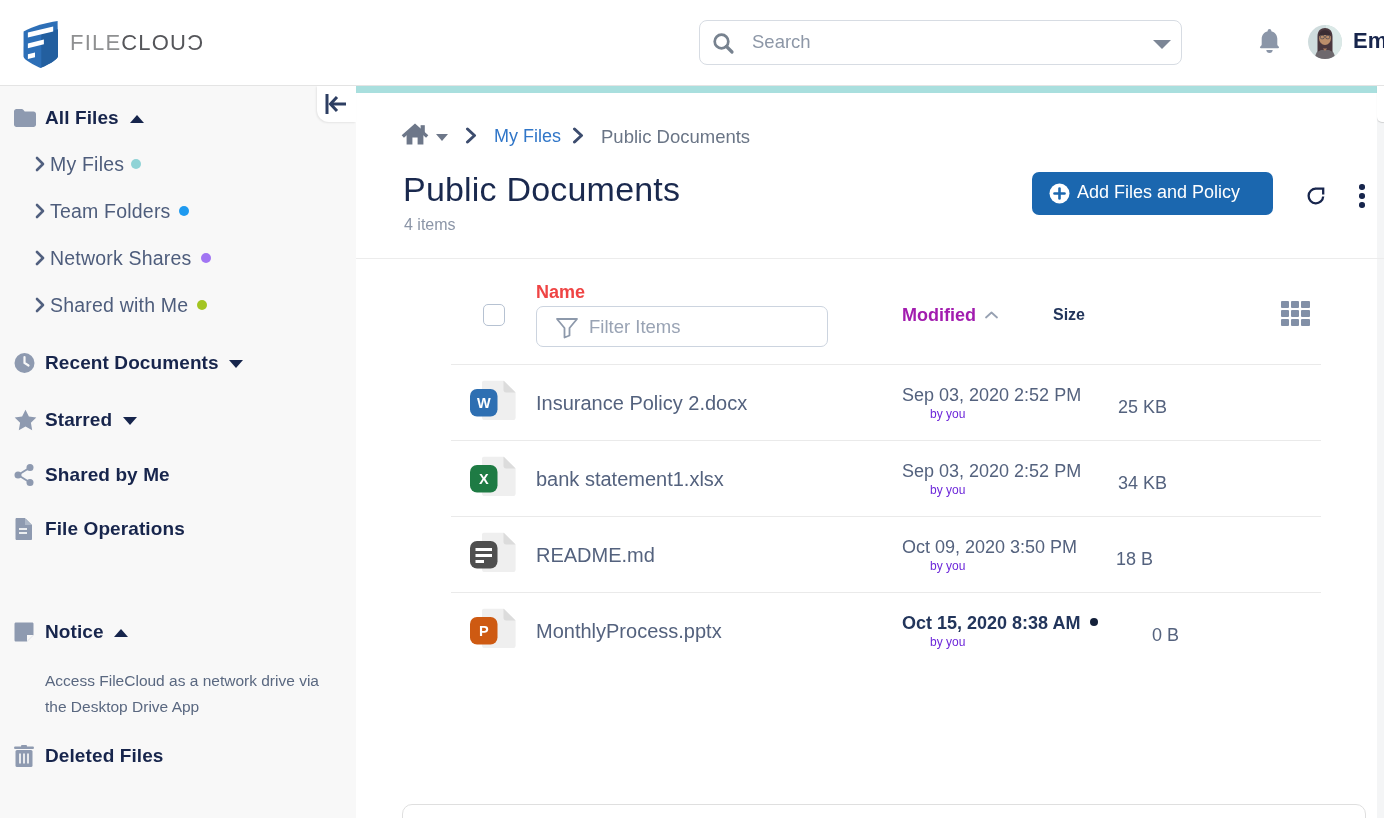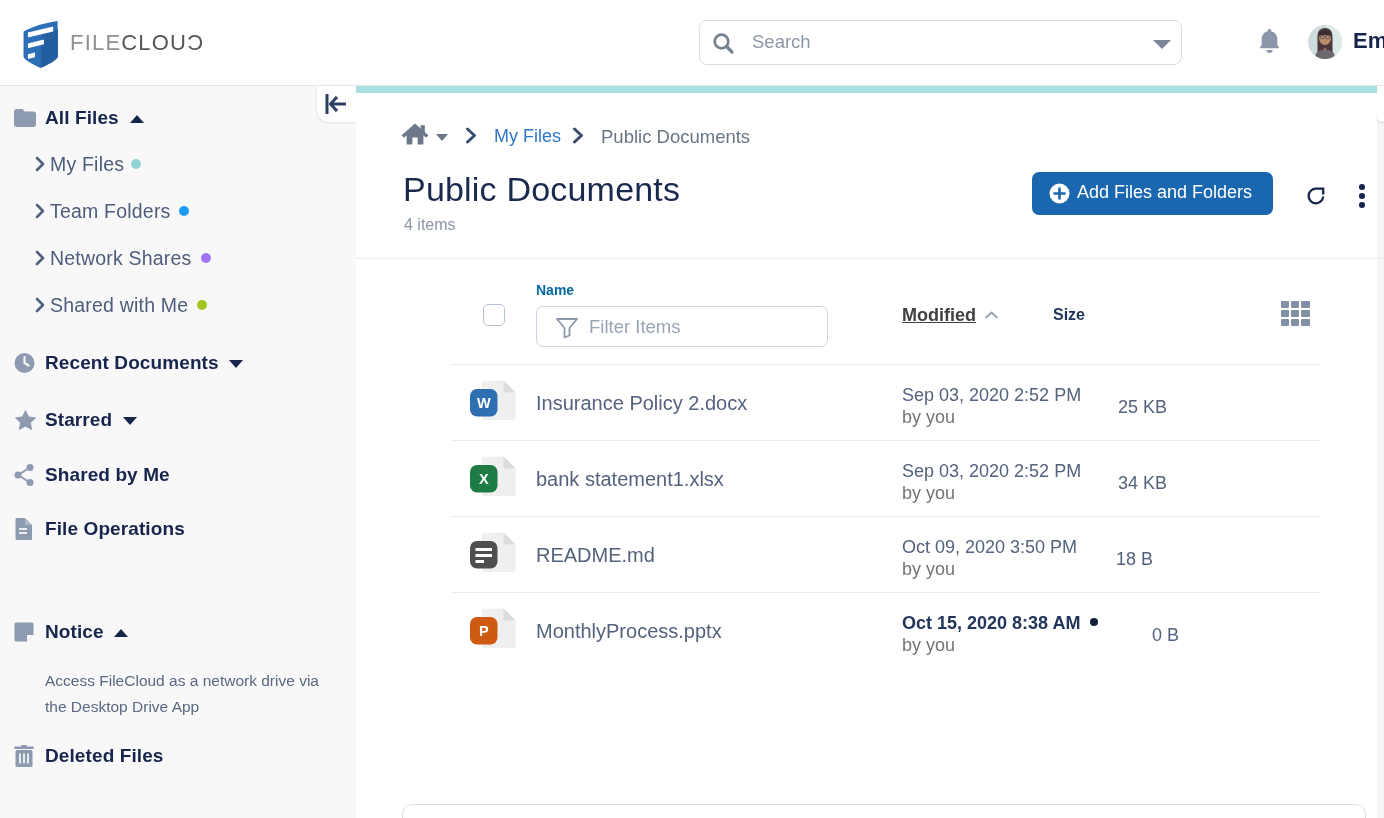--- a/index.html
+++ b/index.html
@@ -65,40 +65,40 @@
   #addbtn .t { position:absolute; left:45px; top:10px; }
   #refresh { position:absolute; left:950px; top:99px; }
   #kebab { position:absolute; left:1003px; top:98px; width:6px; }
   #kebab i { display:block; width:5.5px; height:5.5px; border-radius:50%; background:#17254c; margin-bottom:3.5px; }
 
   #topline { position:absolute; left:0; top:172px; width:1028px; height:1px; background:#ececec; }
 
   
   #cbx { position:absolute; left:127px; top:218px; width:22px; height:22px;
     border:1.6px solid #b6c2d2; border-radius:5px; background:#fff; }
-  #colname { position:absolute; left:180px; top:196px; font-size:14px; font-weight:700; color:#0369a1; }
+  #colname { position:absolute; left:180px; top:196px; font-size:18px; font-weight:700; color:#ef4444; }
   #filter { position:absolute; left:180px; top:220px; width:292px; height:41px;
     border:1px solid #ccd4df; border-radius:7px; background:#fff; }
   #filter .ph { position:absolute; left:52px; top:9px; font-size:18.5px; color:#99a3b4; }
   #filter svg { position:absolute; left:18px; top:10px; }
-  #colmod { position:absolute; left:546px; top:219px; font-size:18px; font-weight:700; color:#404040;text-decoration:underline; }
+  #colmod { position:absolute; left:546px; top:219px; font-size:18px; font-weight:700; color:#a21caf; }
   #colsize { position:absolute; left:697px; top:220px; font-size:16px; font-weight:700; color:#22355b; }
   #gridico { position:absolute; left:925px; top:215px; width:29px; height:25px;
     display:grid; grid-template-columns:8.4px 8.4px 8.4px; grid-template-rows:7.3px 7.3px 7.3px; gap:1.7px; }
   #gridico i { background:#8290a7; border-radius:1px; }
   #sortcaret { position:absolute; left:628px; top:224px; }
 
   .hline { position:absolute; left:95px; width:870px; height:1px; background:#eaeaea; }
 
   .frow { position:absolute; left:0; width:1028px; height:76px; }
   .frow .fico { position:absolute; left:114px; top:50%; transform:translateY(-50%); }
   .frow .fname { position:absolute; left:180px; top:50%; transform:translateY(-50%);
     font-size:20px; color:#54627e; }
   .frow .fdate { position:absolute; left:546px; top:20px; font-size:18px; color:#54627e; white-space:nowrap; }
-  .frow .fby { position:absolute; left:546px; top:42px; font-size:18px; color:#737373; }
+  .frow .fby { position:absolute; left:574px; top:42px; font-size:12px; color:#6d28d9; }
   .frow .fsize { position:absolute; top:calc(50% + 4px); transform:translateY(-50%); font-size:18px; color:#54627e; }
 
   #botpanel { position:absolute; left:46px; top:718px; width:964px; height:20px; background:#fff;
     border:1px solid #dfdfdf; border-radius:10px 10px 0 0; }
 </style>
 </head>
 <body>
 <div id="app">
 
   <div id="hdr">
@@ -265,21 +265,21 @@
 
     <div id="h1">Public Documents</div>
     <div id="nitems">4 items</div>
 
     <div id="addbtn">
       <svg width="21" height="21" viewBox="0 0 21 21" style="position:absolute;left:17px;top:11px">
         <circle cx="10.5" cy="10.5" r="10" fill="#fff"></circle>
         <line x1="10.5" y1="5.5" x2="10.5" y2="15.5" stroke="#1b67af" stroke-width="2.6" stroke-linecap="round"></line>
         <line x1="5.5" y1="10.5" x2="15.5" y2="10.5" stroke="#1b67af" stroke-width="2.6" stroke-linecap="round"></line>
       </svg>
-      <div class="t">Add Files and Folders</div>
+      <div class="t">Add Files and Policy</div>
     </div>
 
     <svg id="refresh" width="21" height="21" viewBox="0 0 21 21">
       <path d="M17.2 11.5 A7.3 7.3 0 1 1 9.9 3.7" fill="none" stroke="#17254c" stroke-width="2.3"></path>
       <path d="M9.5 3.7 L17.2 3.7 L17.2 9.6" fill="none" stroke="#17254c" stroke-width="2.3"></path>
     </svg>
     <div id="kebab">
         <i></i>
         <i></i>
         <i></i>

